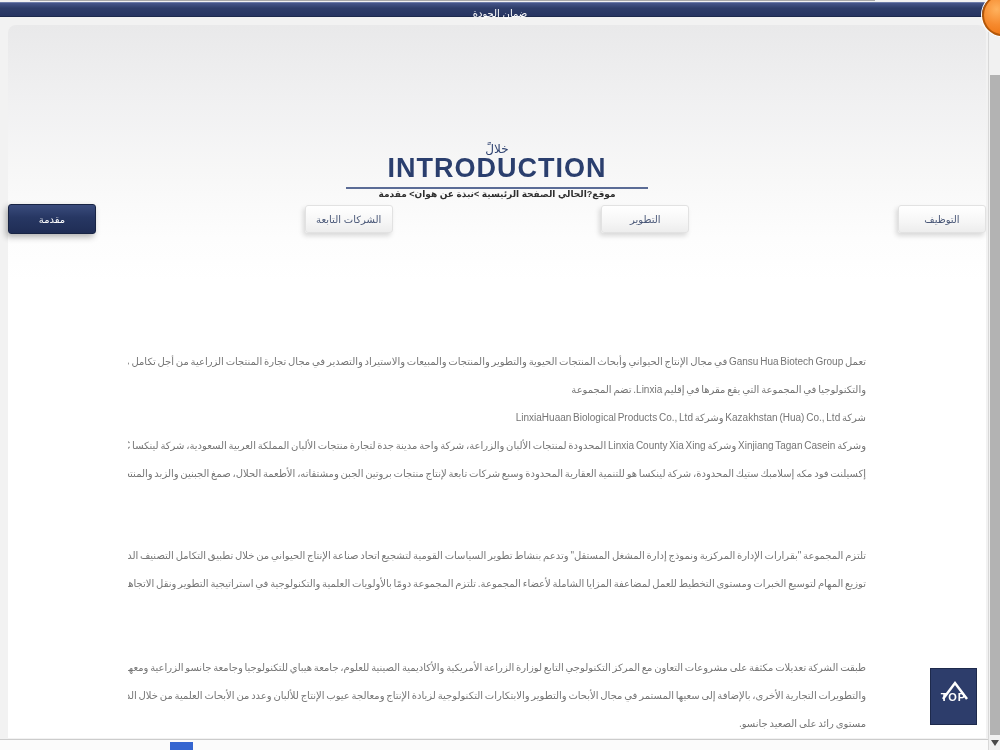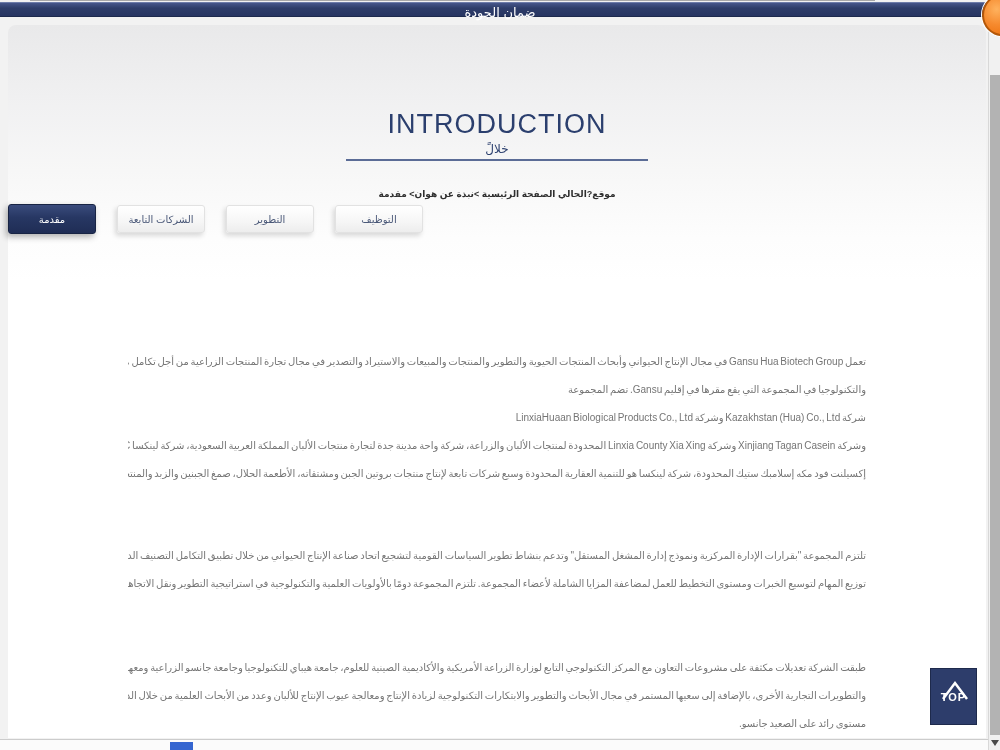--- a/index.html
+++ b/index.html
@@ -9,41 +9,41 @@
   .screen { position:absolute; left:0; top:0; width:1000px; height:750px; overflow:hidden; }
 
   
   .topline { position:absolute; left:30px; top:0; width:845px; height:1px; background:#a8a8a8; }
 
   
   .navbar { position:absolute; left:0; top:2px; width:1000px; height:15px;
             background:linear-gradient(180deg,#46568a 0%,#2e3d69 40%,#273562 100%);
             border-top:1px solid #6d7ca9; border-bottom:1px solid #1d2a4d;
             text-align:center; z-index:5; }
-  .navbar-item { display:inline-block; color:#ffffff; font-size:13px; line-height:13px; cursor:pointer; }
+  .navbar-item { display:inline-block; color:#ffffff; font-size:10px; line-height:13px; cursor:pointer; }
 
   
   .panel { position:absolute; left:8px; top:25px; width:978px; height:713px;
            background:linear-gradient(180deg,#e9e9ea 0%,#f0f0f1 10%,#f8f8f8 22%,#fdfdfd 30%,#ffffff 36%,#ffffff 100%);
            border-radius:8px 8px 0 0; }
 
   
   .title-wrap { position:absolute; left:0; top:84px; width:978px; text-align:center; }
-  .title { display:inline-block; color:#2b3f6e; font-size:27px; font-weight:normal; letter-spacing:1px;
-           border-bottom:2px solid #5b6c96; padding:0 42px 19px 42px; }
+  .title { display:inline-block; color:#2b3f6e; font-size:27px; font-weight:bold; letter-spacing:1px;
+           border-bottom:2px solid #5b6c96; padding:0 42px 3px 42px;margin-top:44px; }
   .subtitle { position:absolute; left:0; top:117px; width:978px; text-align:center;
               color:#2b3f6e; font-size:12px; }
 
   
   .breadcrumb { position:absolute; left:0; top:164px; width:978px; text-align:center;
                 color:#2f2f2f; font-size:9px; font-weight:bold; direction:rtl; cursor:pointer; }
 
   
   .tabs { position:absolute; left:0; top:180px; width:978px; display:flex; flex-direction:row;
-          justify-content:flex-start; gap:21px; }
+          justify-content:space-between; gap:21px; }
   .tab { min-width:88px; height:28px; line-height:28px; padding:0 9px; text-align:center;
          font-size:10px; color:#4a5878; background:linear-gradient(180deg,#ffffff 0%,#f6f6f6 60%,#ededed 100%);
          border:1px solid #e2e2e2; border-radius:3px; box-shadow:-2px 3px 5px rgba(0,0,0,0.14);
          cursor:pointer; white-space:nowrap; direction:rtl; }
   .tab.active { background:linear-gradient(180deg,#3a4b7c 0%,#27376362 45%,#1f2d55 100%);
                 background:linear-gradient(180deg,#3a4b7c 0%,#273763 45%,#1f2d55 100%);
                 color:#ffffff; border:1px solid #182444; height:30px; margin-top:-1px; line-height:30px;
                 box-shadow:-2px 3px 6px rgba(0,0,0,0.3); }
 
   
@@ -100,21 +100,21 @@
 
     <div class="tabs">
       <div class="tab active">مقدمة</div>
       <div class="tab">الشركات التابعة</div>
       <div class="tab">التطوير</div>
       <div class="tab">التوظيف</div>
     </div>
 
     <div class="bodytext p1">
       <div class="line">تعمل Gansu Hua Biotech Group في مجال الإنتاج الحيواني وأبحاث المنتجات الحيوية والتطوير والمنتجات والمبيعات والاستيراد والتصدير في مجال تجارة المنتجات الزراعية من أجل تكامل مشروعات العلوم</div>
-      <div class="line">والتكنولوجيا في المجموعة التي يقع مقرها في إقليم Gansu. تضم المجموعة</div>
+      <div class="line">والتكنولوجيا في المجموعة التي يقع مقرها في إقليم Linxia. تضم المجموعة</div>
       <div class="line">شركة Kazakhstan (Hua) Co., Ltd وشركة LinxiaHuaan Biological Products Co., Ltd</div>
       <div class="line">وشركة Xinjiang Tagan Casein وشركة Linxia County Xia Xing المحدودة لمنتجات الألبان والزراعة، شركة واحة مدينة جدة لتجارة منتجات الألبان المملكة العربية السعودية، شركة لينكسا C□</div>
       <div class="line">إكسيلنت فود مكه إسلامبك ستيك المحدودة، شركة لينكسا هو للتنمية العقارية المحدودة وسبع شركات تابعة لإنتاج منتجات بروتين الجبن ومشتقاته، الأطعمة الحلال، صمغ الجبنين والزبد والمنتجات الأخرى. تباع المنتجات في</div>
     </div>
 
     <div class="bodytext p2">
       <div class="line">تلتزم المجموعة "بقرارات الإدارة المركزية ونموذج إدارة المشغل المستقل" وتدعم بنشاط تطوير السياسات القومية لتشجيع اتحاد صناعة الإنتاج الحيواني من خلال تطبيق التكامل التصنيف الداخلي للعديد من الموارد وتحسين</div>
       <div class="line">توزيع المهام لتوسيع الخبرات ومستوى التخطيط للعمل لمضاعفة المزايا الشاملة لأعضاء المجموعة. تلتزم المجموعة دومًا بالأولويات العلمية والتكنولوجية في استراتيجية التطوير ونقل الاتجاهات العلمية والتكنولوجية نحو</div>
     </div>
 

